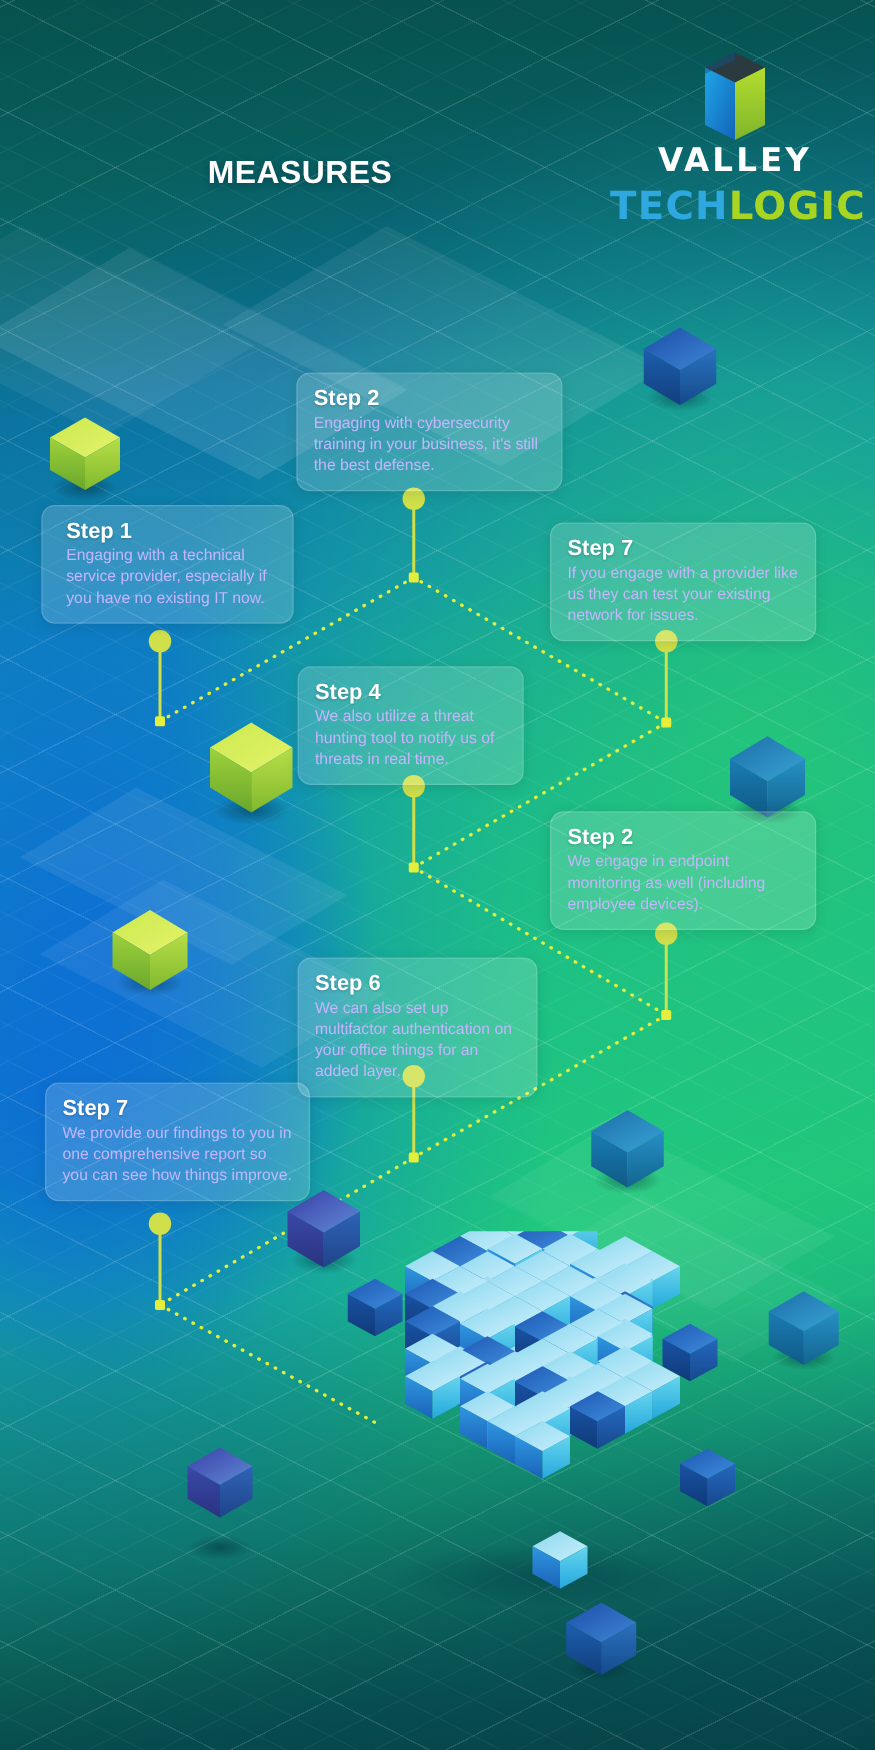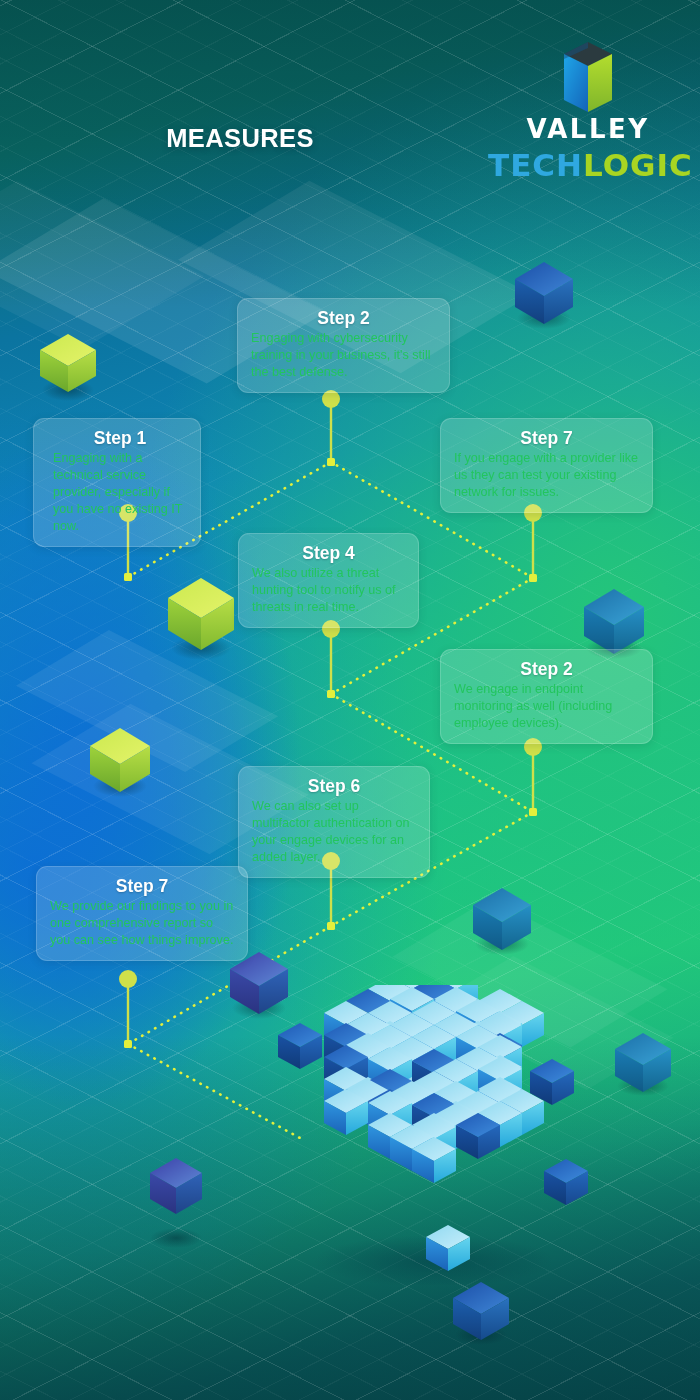--- a/index.html
+++ b/index.html
@@ -97,25 +97,24 @@
     background:rgba(255,255,255,.17);
     border:1px solid rgba(255,255,255,.16);
     padding:9px 13px 11px 13px;
     box-sizing:border-box;
     box-shadow:0 2px 9px rgba(0,35,50,.13);
     color:#ffffff;
   }
   .step .st-title{
     font-size:17.5px;font-weight:bold;line-height:1.16;margin:0 0 2px 0;
     text-shadow:0 1px 2px rgba(0,40,60,.3);
-    text-align:center;
   }
   .step .st-body{
     font-size:12.6px;line-height:1.35;margin:0;
-    color:#22c55e;
+    color:#c4b5fd;
   }
 
   
   .conn-svg{position:absolute;left:0;top:0;width:700px;height:1400px;overflow:visible;}
 </style>
 </head>
 <body>
 
 <div id="canvas">
 
@@ -756,21 +755,21 @@
           <polygon points="310,186 288,198 288,220 310,208" fill="url(#cR2)"></polygon>
         </g>
         <g>
           <polygon points="170,240 192,252 170,264 148,252" fill="url(#cT1)"></polygon>
           <polygon points="148,252 170,264 170,286 148,274" fill="url(#cL1)"></polygon>
           <polygon points="192,252 170,264 170,286 192,274" fill="url(#cR1)"></polygon>
         </g>
       </g>
   </svg>
 
-  <div class="step" style="left:33px;top:418px;width:168px;padding-left:19px;">
+  <div class="step" style="left:33px;top:404px;width:202px;padding-left:19px;">
     <div class="st-title">Step 1</div>
     <div class="st-body">Engaging with a technical service provider, especially if you have no existing IT now.</div>
   </div>
 
   <div class="step" style="left:237px;top:298px;width:213px;">
     <div class="st-title">Step 2</div>
     <div class="st-body">Engaging with cybersecurity training in your business, it's still the best defense.</div>
   </div>
 
   <div class="step" style="left:440px;top:418px;width:213px;">
@@ -783,21 +782,21 @@
     <div class="st-body">We also utilize a threat hunting tool to notify us of threats in real time.</div>
   </div>
 
   <div class="step" style="left:440px;top:649px;width:213px;">
     <div class="st-title">Step 2</div>
     <div class="st-body">We engage in endpoint monitoring as well (including employee devices).</div>
   </div>
 
   <div class="step" style="left:238px;top:766px;width:192px;">
     <div class="st-title">Step 6</div>
-    <div class="st-body">We can also set up multifactor authentication on your engage devices for an added layer.</div>
+    <div class="st-body">We can also set up multifactor authentication on your office things for an added layer.</div>
   </div>
 
   <div class="step" style="left:36px;top:866px;width:212px;">
     <div class="st-title">Step 7</div>
     <div class="st-body">We provide our findings to you in one comprehensive report so you can see how things improve.</div>
   </div>
 
 </div>
 
 </body></html>

